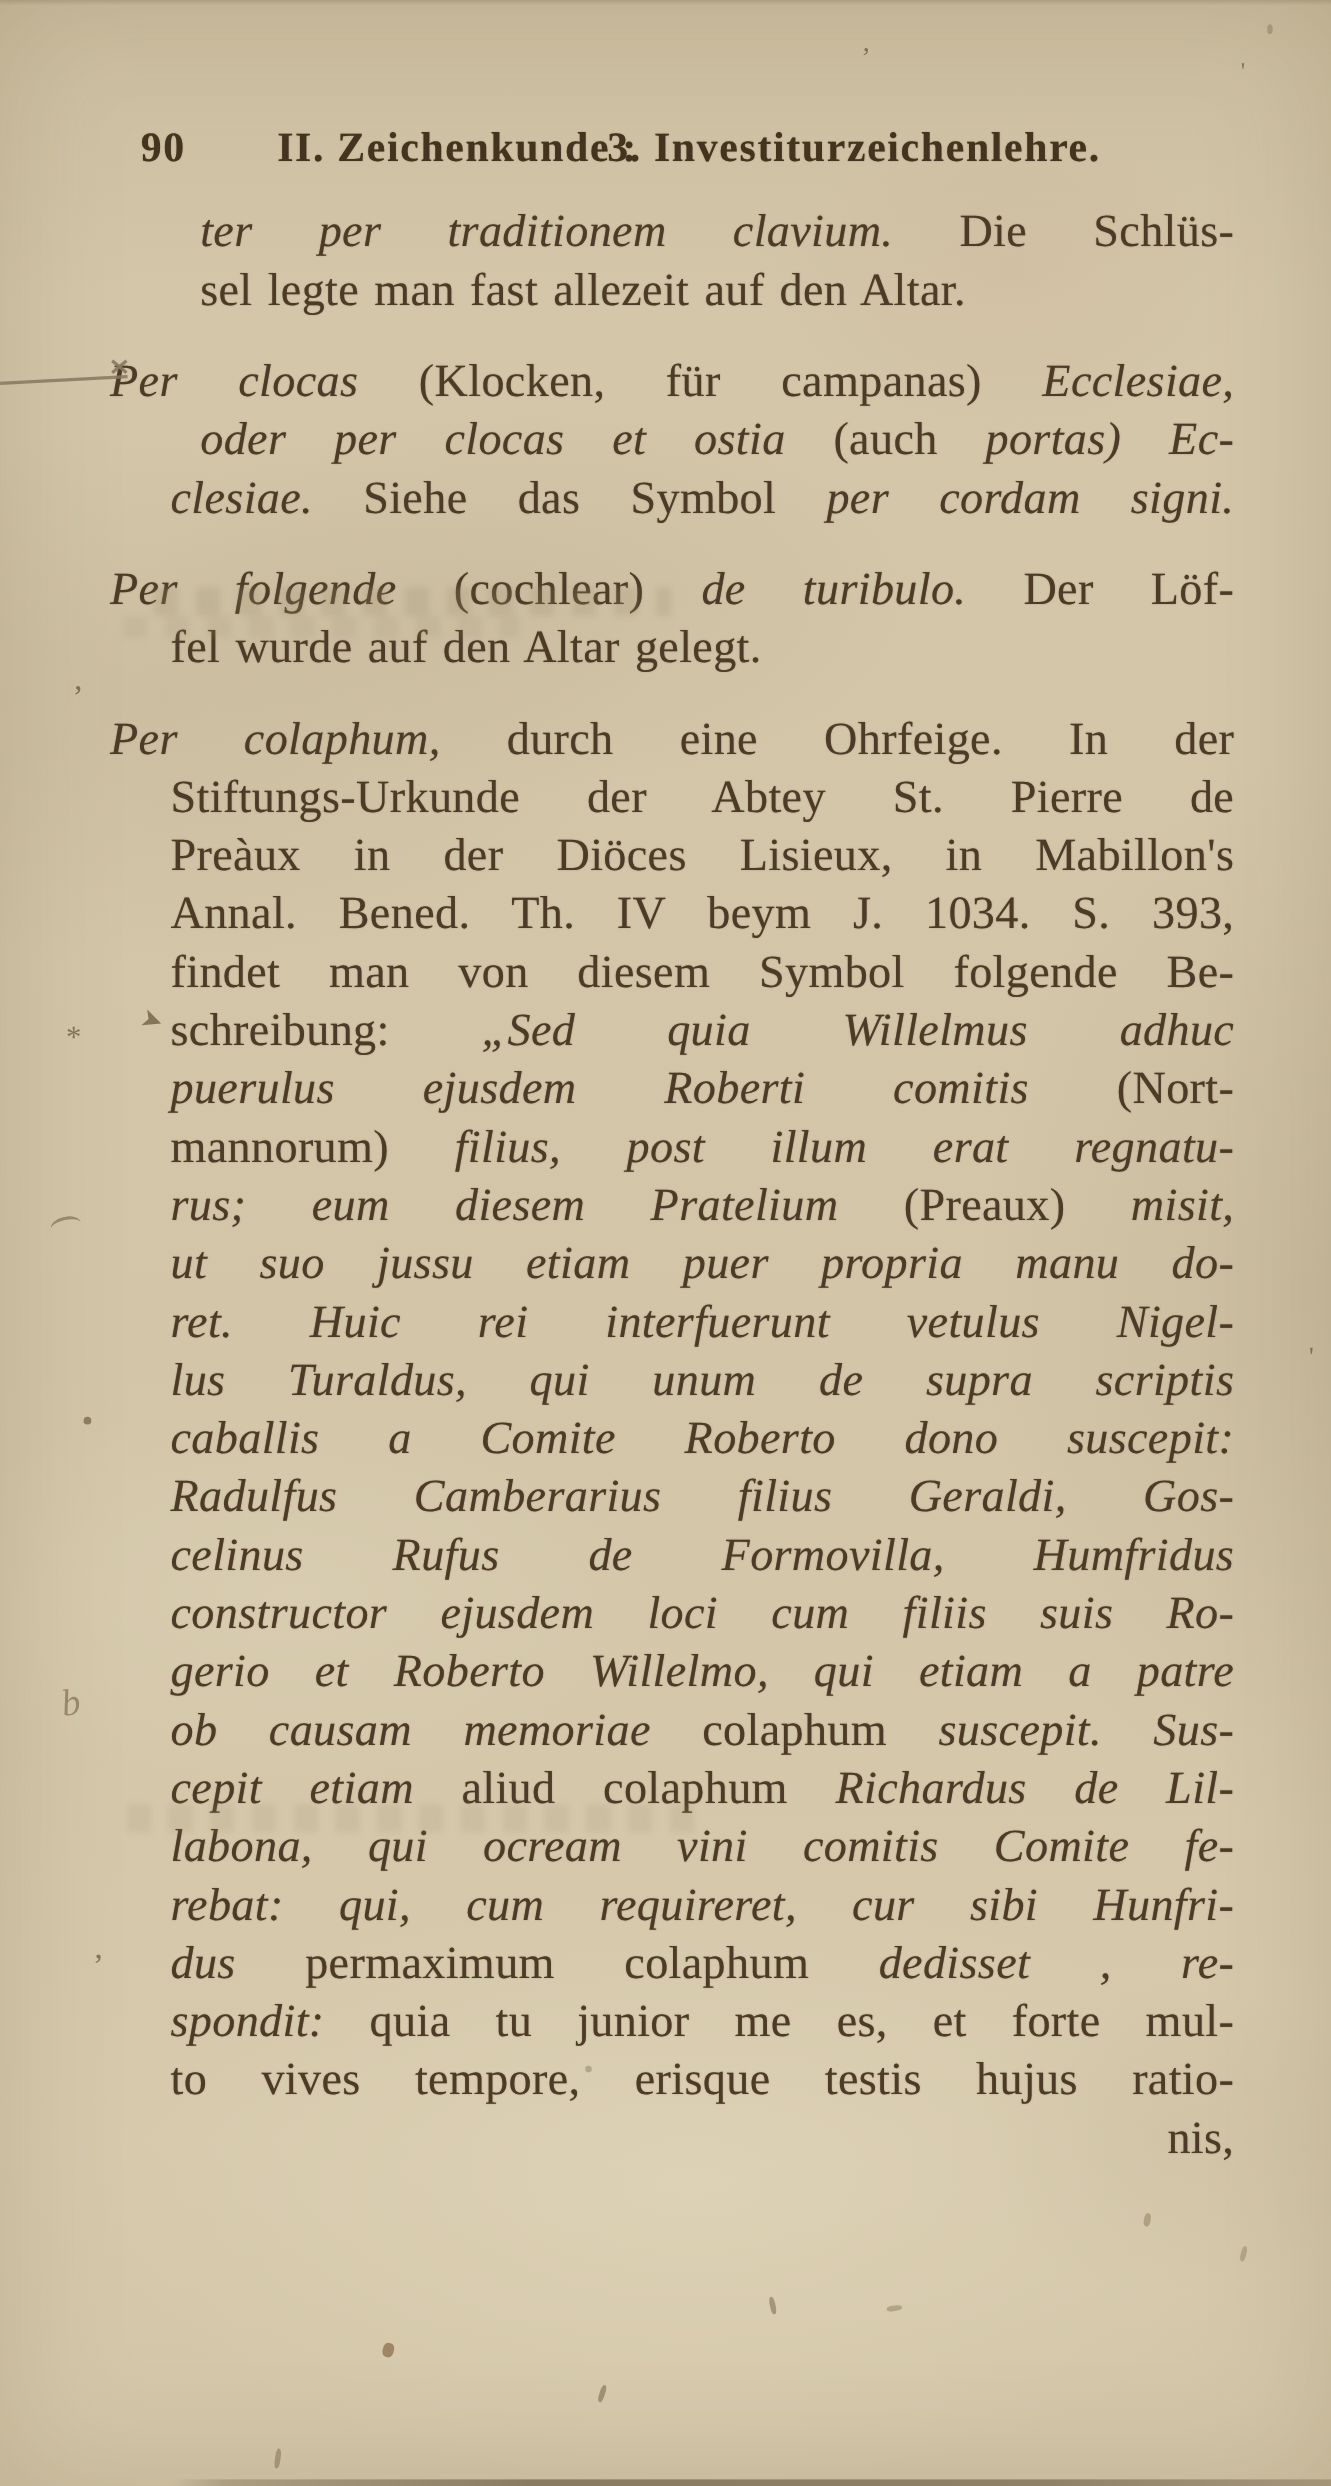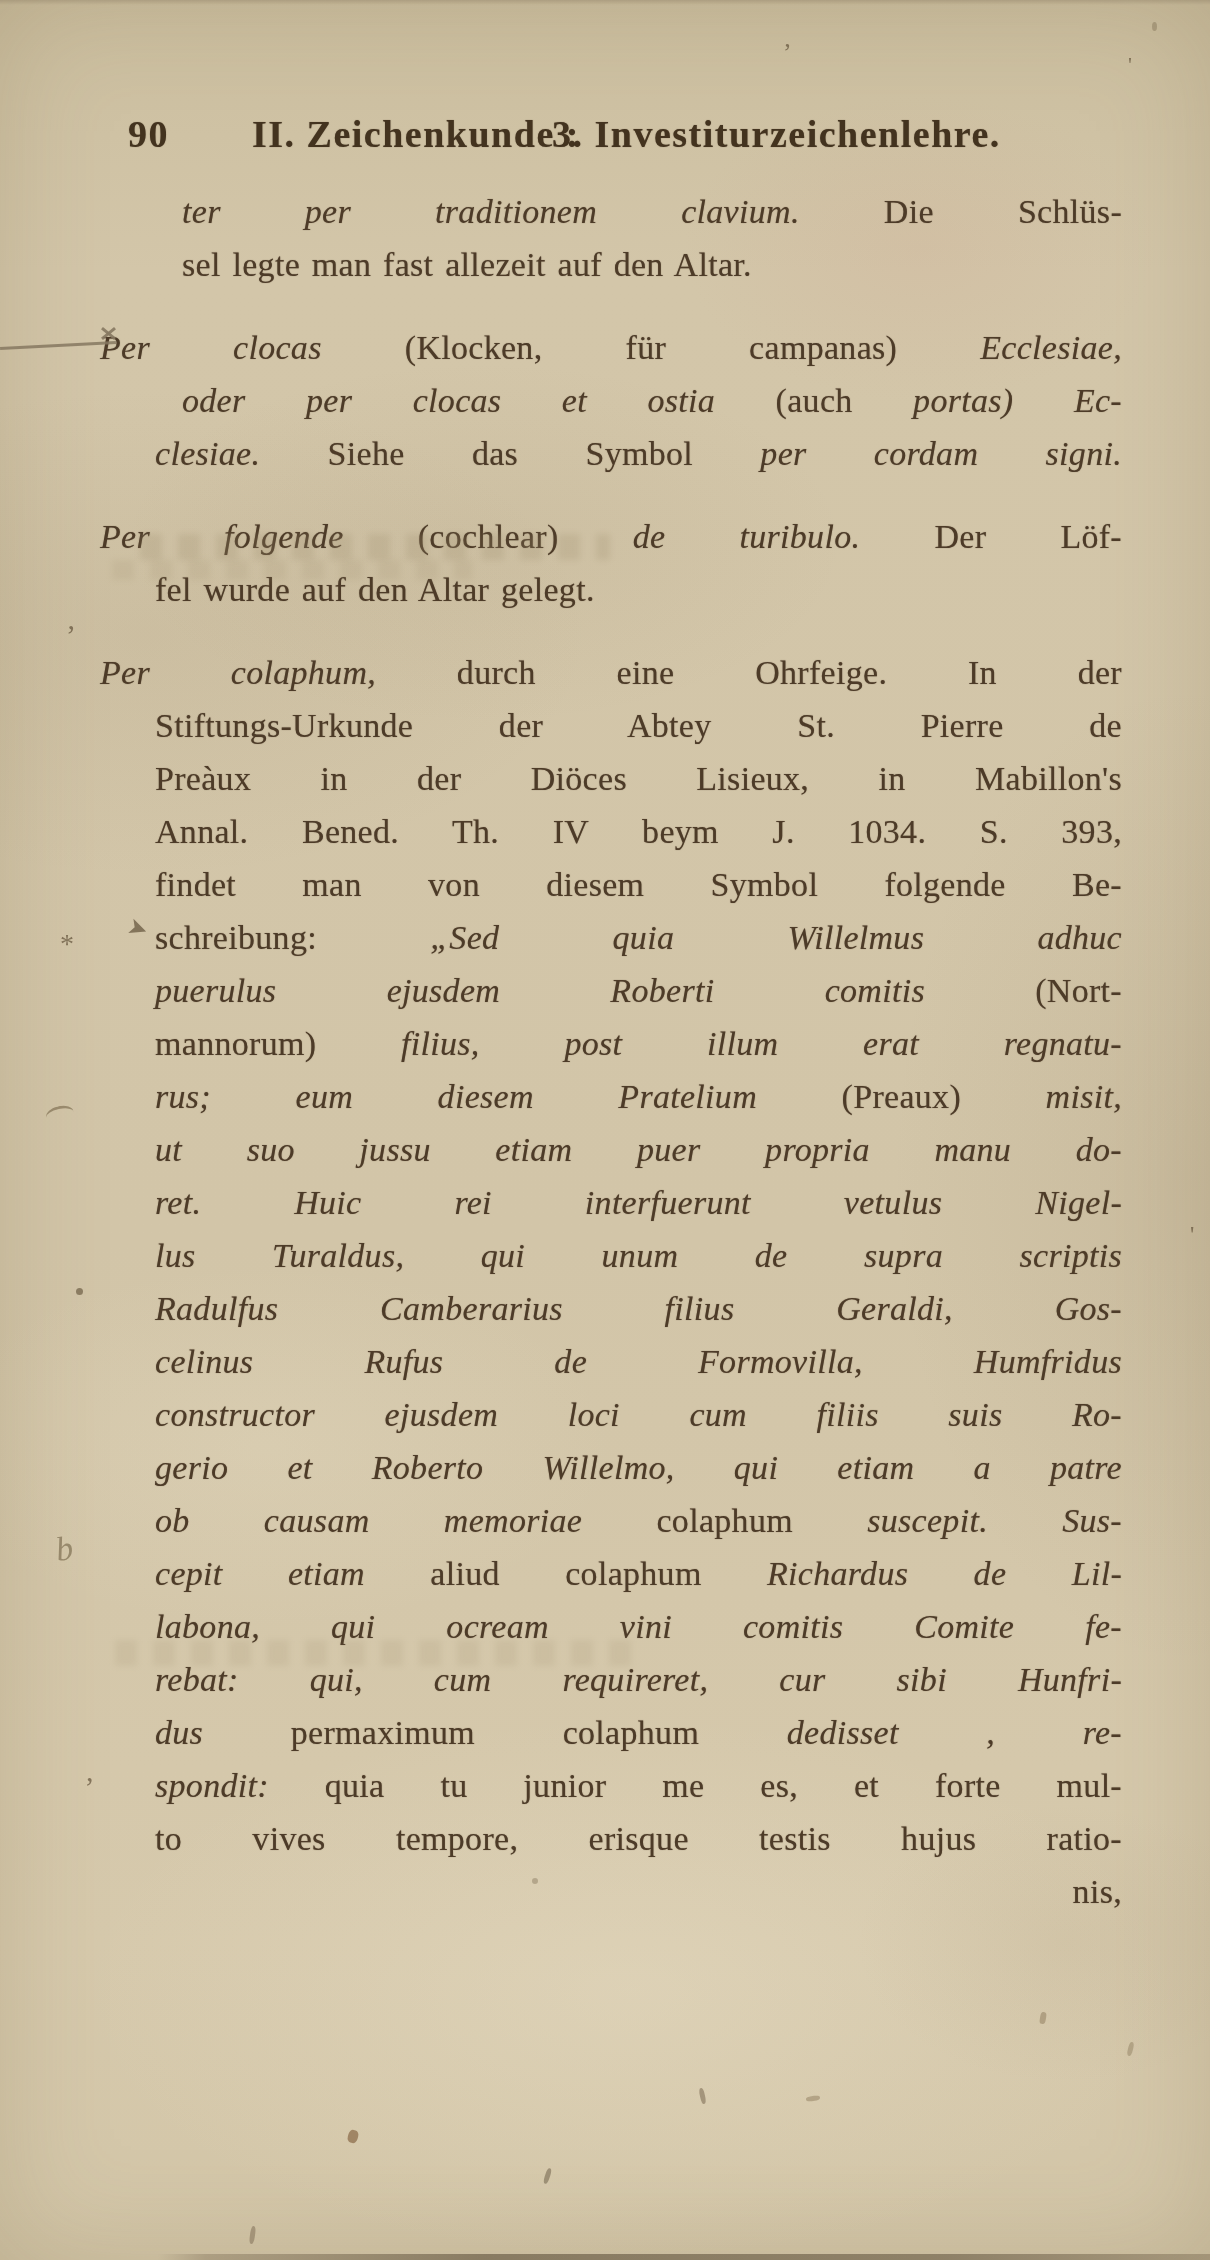--- a/index.html
+++ b/index.html
@@ -25,21 +25,21 @@
   
   .line, .hdr span{ text-shadow: 0 0 1.1px rgba(74,58,40,0.55); }
 
   .hdr{ position:absolute; top:112px; left:0; width:100%; height:46px;
         font-size:38px; font-weight:700; letter-spacing:1.5px; color:#43331f; }
   .hdr .pn{ position:absolute; left:128px; top:0; }
   .hdr .rt{ position:absolute; left:252px; top:0; }
   .hdr .ct{ position:absolute; left:552px; top:0; }
 
   .body-col{ position:absolute; left:100px; top:185px; width:1022px;
-             font-size:34px; line-height:53px; word-spacing:3px; letter-spacing:0.3px; }
+             font-size:42px; line-height:53px; word-spacing:3px; letter-spacing:0.3px; }
   .para{ margin:0 0 30px 0; }
   .line{ text-align:justify; }
   .line.a-j{ text-align-last:justify; }
   .line.a-l{ text-align-last:left; }
   .line.a-r{ text-align:center; text-align-last:right; }
   .line.ind{ padding-left:55px; }
   .line.ind2{ padding-left:82px; }
   .seg.it{ font-style:italic; }
 
   
@@ -90,20 +90,21 @@
         <div class="line a-j ind"><span class="seg">Preàux in der Diöces Lisieux, in Mabillon's</span></div>
         <div class="line a-j ind"><span class="seg">Annal. Bened. Th. IV beym J. 1034. S. 393,</span></div>
         <div class="line a-j ind"><span class="seg">findet man von diesem Symbol folgende Be-</span></div>
         <div class="line a-j ind"><span class="seg">schreibung: </span><span class="seg it">„Sed quia Willelmus adhuc</span></div>
         <div class="line a-j ind"><span class="seg it">puerulus ejusdem Roberti comitis </span><span class="seg">(Nort-</span></div>
         <div class="line a-j ind"><span class="seg">mannorum) </span><span class="seg it">filius, post illum erat regnatu-</span></div>
         <div class="line a-j ind"><span class="seg it">rus; eum diesem Pratelium </span><span class="seg">(Preaux) </span><span class="seg it">misit,</span></div>
         <div class="line a-j ind"><span class="seg it">ut suo jussu etiam puer propria manu do-</span></div>
         <div class="line a-j ind"><span class="seg it">ret. Huic rei interfuerunt vetulus Nigel-</span></div>
         <div class="line a-j ind"><span class="seg it">lus Turaldus, qui unum de supra scriptis</span></div>
+        <div class="line a-j ind"><span class="seg it">caballis a Comite Roberto dono suscepit:</span></div>
         <div class="line a-j ind"><span class="seg it">Radulfus Camberarius filius Geraldi, Gos-</span></div>
         <div class="line a-j ind"><span class="seg it">celinus Rufus de Formovilla, Humfridus</span></div>
         <div class="line a-j ind"><span class="seg it">constructor ejusdem loci cum filiis suis Ro-</span></div>
         <div class="line a-j ind"><span class="seg it">gerio et Roberto Willelmo, qui etiam a patre</span></div>
         <div class="line a-j ind"><span class="seg it">ob causam memoriae </span><span class="seg">colaphum </span><span class="seg it">suscepit. Sus-</span></div>
         <div class="line a-j ind"><span class="seg it">cepit etiam </span><span class="seg">aliud colaphum </span><span class="seg it">Richardus de Lil-</span></div>
         <div class="line a-j ind"><span class="seg it">labona, qui ocream vini comitis Comite fe-</span></div>
         <div class="line a-j ind"><span class="seg it">rebat: qui, cum requireret, cur sibi Hunfri-</span></div>
         <div class="line a-j ind"><span class="seg it">dus </span><span class="seg">permaximum colaphum </span><span class="seg it">dedisset</span><span class="seg it"> , re-</span></div>
         <div class="line a-j ind"><span class="seg it">spondit:</span><span class="seg"> quia tu junior me es, et forte mul-</span></div>

